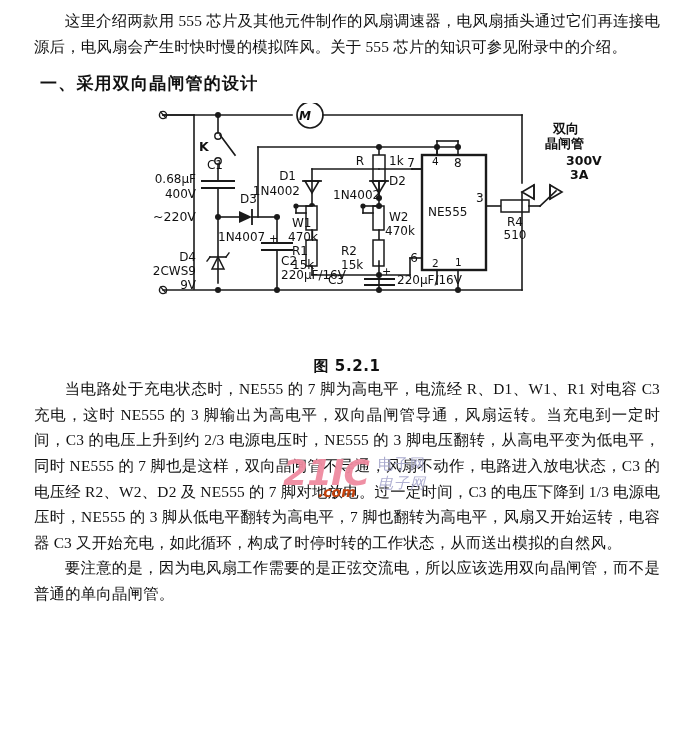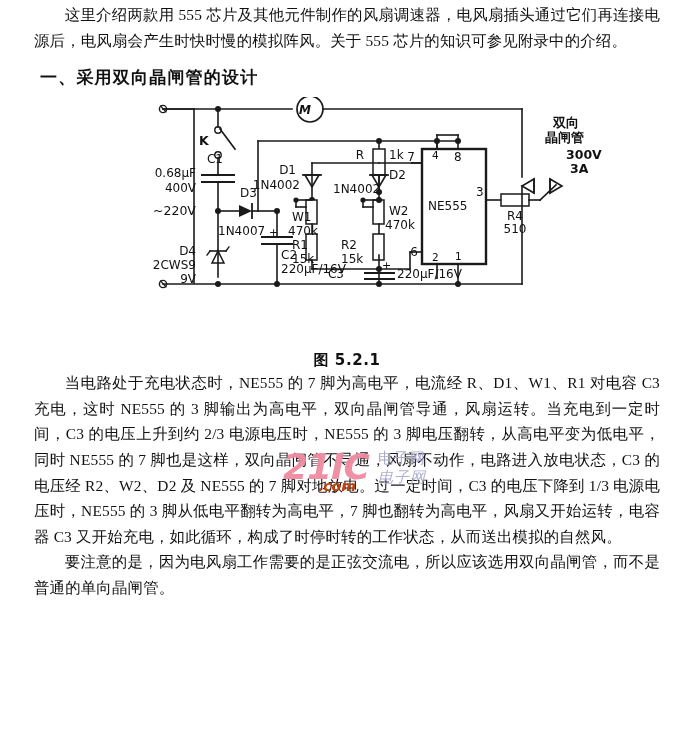--- a/index.html
+++ b/index.html
@@ -13,21 +13,21 @@
     position: relative;
     font-family: "Liberation Serif", "DejaVu Serif", serif;
     color: #111;
     overflow: hidden;
   }
   .page {
     position: relative;
     width: 694px;
     height: 538px;
     box-sizing: border-box;
-    padding: 2px 34px;
+    padding: 8px 34px;
   }
   p.body-text {
     margin: 0;
     font-size: 15.4px;
     line-height: 25.6px;
     text-align: justify;
     text-justify: inter-ideograph;
     letter-spacing: 0.2px;
   }
   p.indent { text-indent: 2em; }

